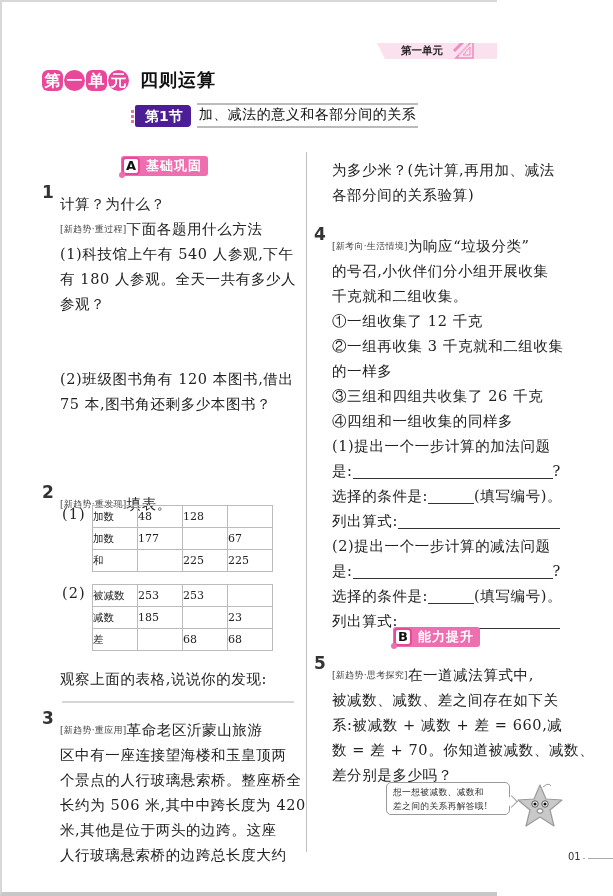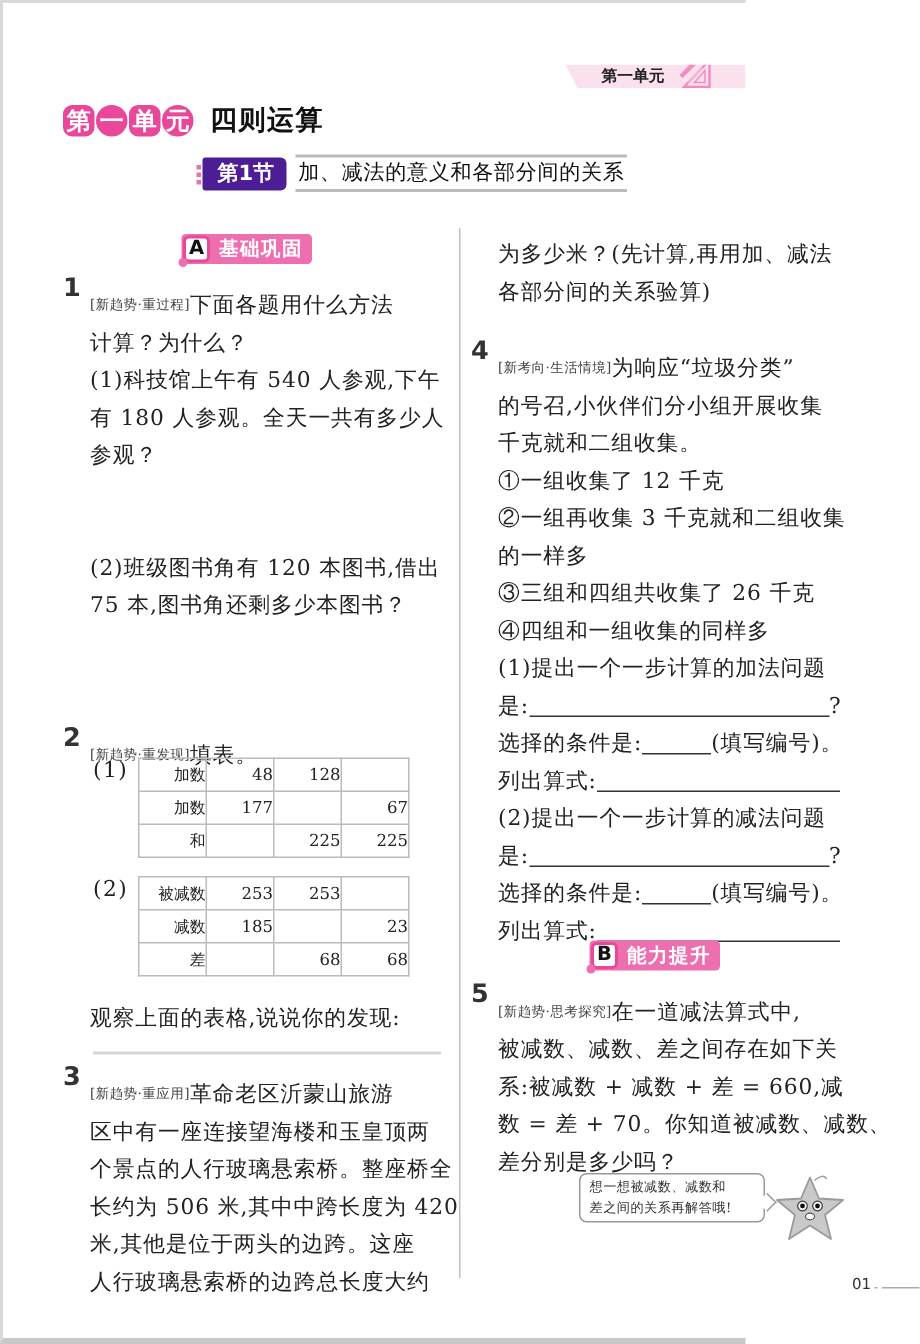--- a/index.html
+++ b/index.html
@@ -39,21 +39,21 @@
   .q-num { position: absolute; left: 0; top: 0; font-family: "DejaVu Sans", sans-serif; font-weight: bold; font-size: 17px; color: #333; }
   .q-body { position: absolute; left: 18px; top: 0; font-size: 14.5px; line-height: 25px; color: #222; letter-spacing: 0.6px; margin-top: 10px; }
   .tag { font-size: 9px; color: #444; letter-spacing: 0.3px; vertical-align: 2px; }
   .line { white-space: nowrap; }
   .blank { display: inline-block; border-bottom: 1px solid #333; vertical-align: -3px; height: 14px; }
 
   
   .tbl-wrap { position: absolute; left: 60px; display: flex; align-items: flex-start; }
   .tbl-label { font-size: 14.5px; width: 30px; margin-top: 1px; letter-spacing: 1px; }
   table.t { border-collapse: collapse; border: 1.5px solid #888; }
-  table.t td { border: 1px solid #bbb; width: 45px; height: 22px; text-align: right; font-size: 11px; color: #222; }
+  table.t td { border: 1px solid #bbb; width: 45px; height: 22px; text-align: left; font-size: 11px; color: #222; }
   table.t td.h { font-family: "DejaVu Sans", sans-serif; font-size: 10.5px; }
 
   
   .q3-rule { position: absolute; left: 60px; top: 699px; width: 232px; height: 2px; background: #d6d6d6; }
 
   
   .bubble { position: absolute; left: 384px; top: 780px; width: 124px; height: 33px; border: 1px solid #999; border-radius: 5px; background: #fff; font-size: 8.8px; line-height: 14px; padding: 2px 6px; color: #333; letter-spacing: 0.3px; }
   .bubble::after { content: ""; position: absolute; right: -7px; top: 14px; width: 8px; height: 8px; background: #fff; border-right: 1px solid #999; border-bottom: 1px solid #999; transform: rotate(-45deg); }
   .star { position: absolute; left: 513px; top: 780px; width: 50px; height: 48px; }
 
@@ -95,22 +95,22 @@
   <div class="col-divider"></div>
 
   <div class="level-badge" style="left:119px; top:154px;">
     <span class="letter">A</span>
     <span class="text">基础巩固</span>
   </div>
 
   <div class="q" style="left:40px; top:180px; width:260px;">
     <span class="q-num">1</span>
     <div class="q-body">
+      <div class="line">计算？为什么？</div>
       <div class="line"><span class="tag">[新趋势·重过程]</span><span>下面各题用什么方法</span></div>
-      <div class="line">计算？为什么？</div>
       <div class="line">(1)科技馆上午有 540 人参观,下午</div>
       <div class="line">有 180 人参观。全天一共有多少人</div>
       <div class="line">参观？</div>
     </div>
   </div>
   <div class="q" style="left:40px; top:355px; width:260px;">
     <div class="q-body">
       <div class="line">(2)班级图书角有 120 本图书,借出</div>
       <div class="line">75 本,图书角还剩多少本图书？</div>
     </div>

